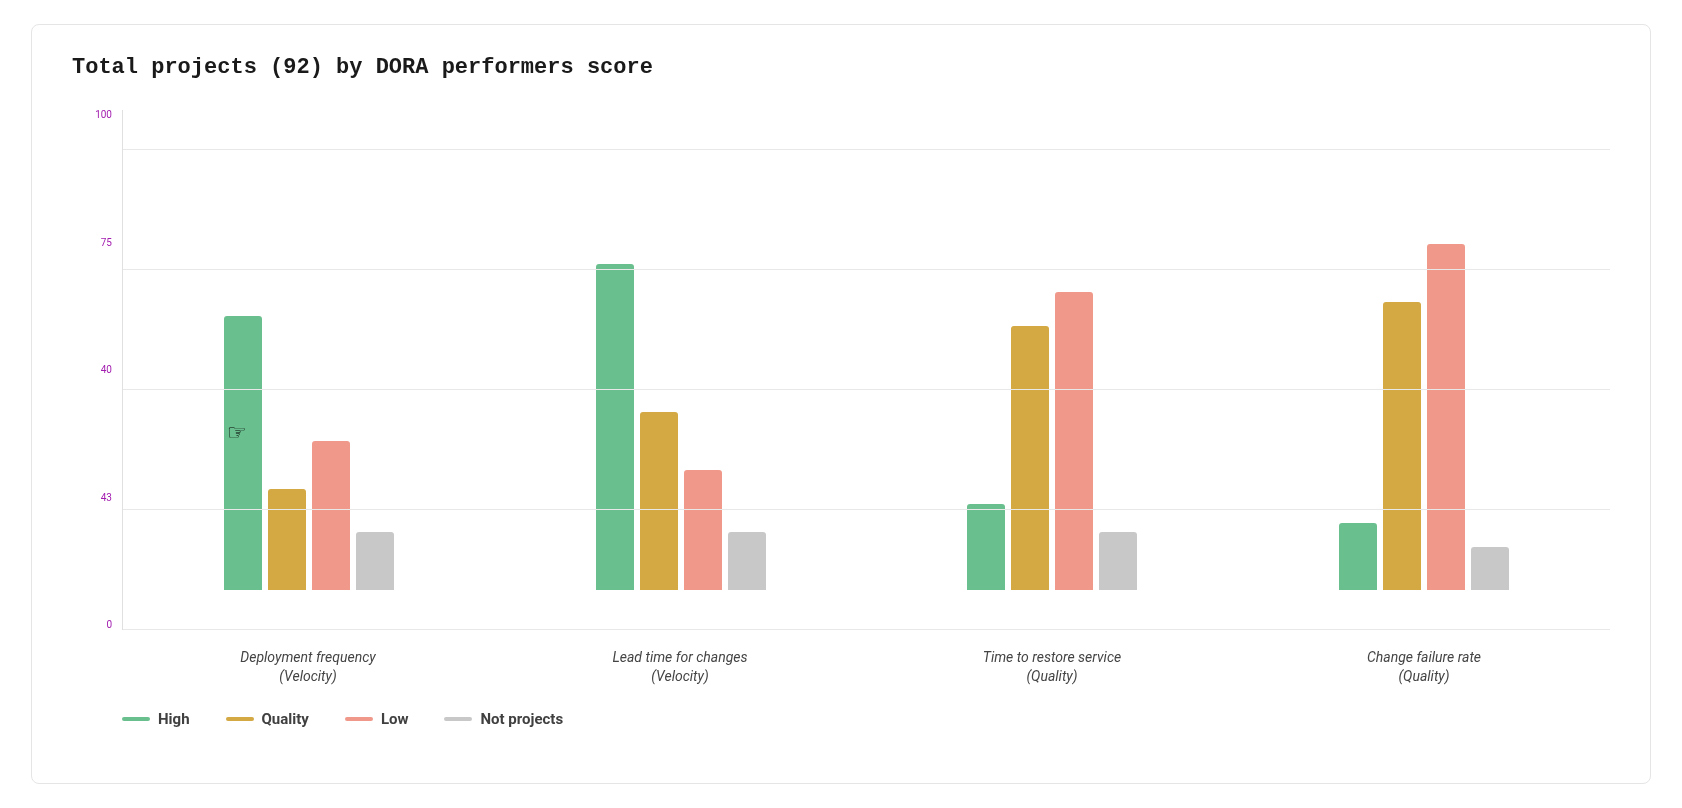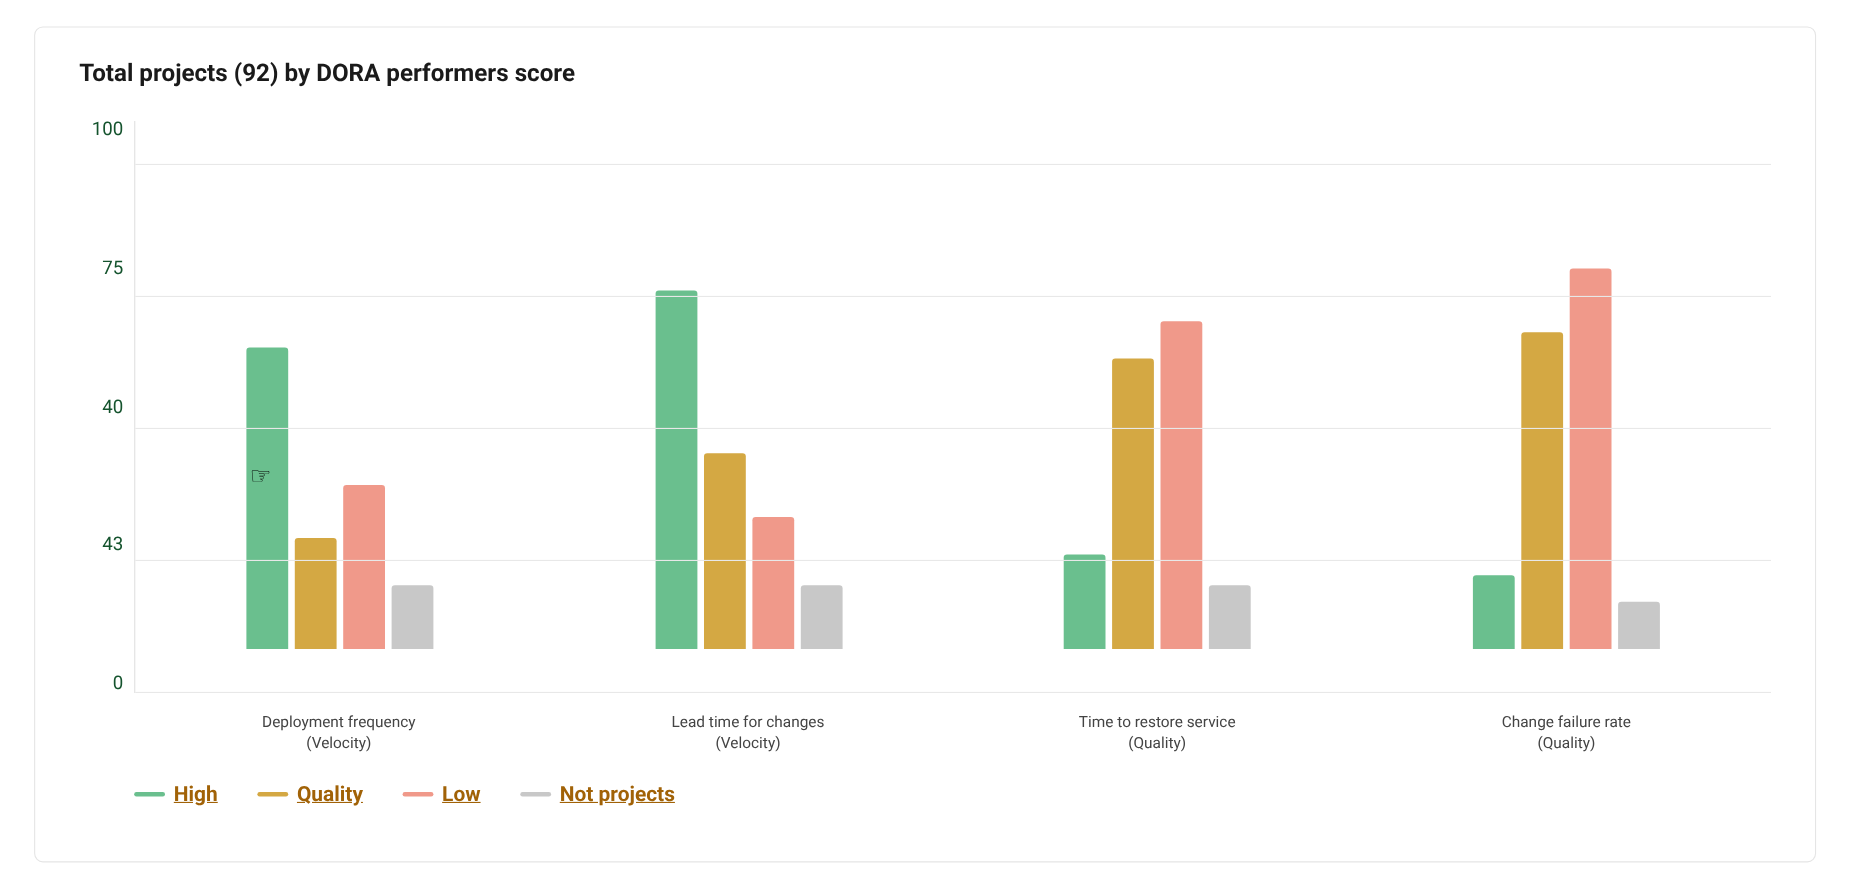--- a/index.html
+++ b/index.html
@@ -19,41 +19,42 @@
       padding: 30px 40px 30px 40px;
       width: 1620px;
       min-height: 760px;
       position: relative;
     }
     .chart-title {
       font-size: 22px;
       font-weight: 700;
       color: #1a1a1a;
       margin-bottom: 30px;
+      font-family: Liberation Mono, monospace;
     }
     .chart-area {
       position: relative;
       width: 100%;
       height: 580px;
     }
     .y-axis {
       position: absolute;
       left: 0;
       top: 0;
       bottom: 60px;
       width: 50px;
       display: flex;
       flex-direction: column;
       justify-content: space-between;
       align-items: flex-end;
       padding-right: 10px;
     }
     .y-label {
-      font-size: 17px;
-      color: #14532d;
+      font-size: 10px;
+      color: #a21caf;
       line-height: 1;
     }
     .plot-area {
       position: absolute;
       left: 50px;
       right: 0;
       top: 0;
       bottom: 60px;
       border-left: 1px solid #e0e0e0;
     }
@@ -92,20 +93,21 @@
     .bar.medium { background: #d4a843; }
     .bar.low    { background: #f0998a; }
     .bar.none   { background: #c8c8c8; }
     .x-labels {
       position: absolute;
       left: 50px;
       right: 0;
       bottom: 0;
       height: 60px;
       display: flex;
+      font-style: italic;
     }
     .x-label {
       flex: 1;
       display: flex;
       align-items: flex-end;
       justify-content: center;
       font-size: 14px;
       color: #444;
       text-align: center;
       padding-bottom: 4px;
@@ -115,24 +117,23 @@
       display: flex;
       align-items: center;
       gap: 36px;
       margin-top: 20px;
       padding-left: 50px;
     }
     .legend-item {
       display: flex;
       align-items: center;
       gap: 8px;
-      font-size: 19px;
+      font-size: 15px;
       font-weight: 700;
-      color: #a16207;
-      text-decoration: underline;
+      color: #404040;
     }
     .legend-swatch {
       width: 28px;
       height: 4px;
       border-radius: 2px;
     }
     .legend-swatch.high   { background: #6abf8e; }
     .legend-swatch.medium { background: #d4a843; }
     .legend-swatch.low    { background: #f0998a; }
     .legend-swatch.none   { background: #c8c8c8; }

